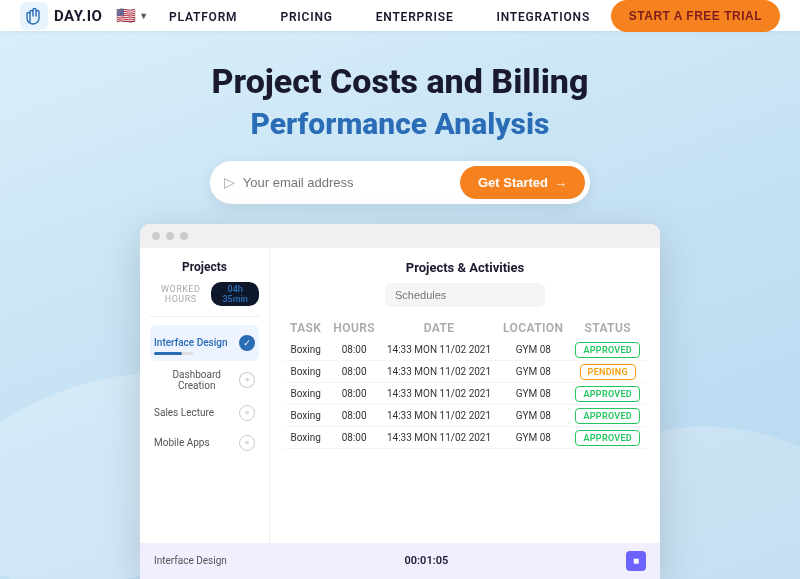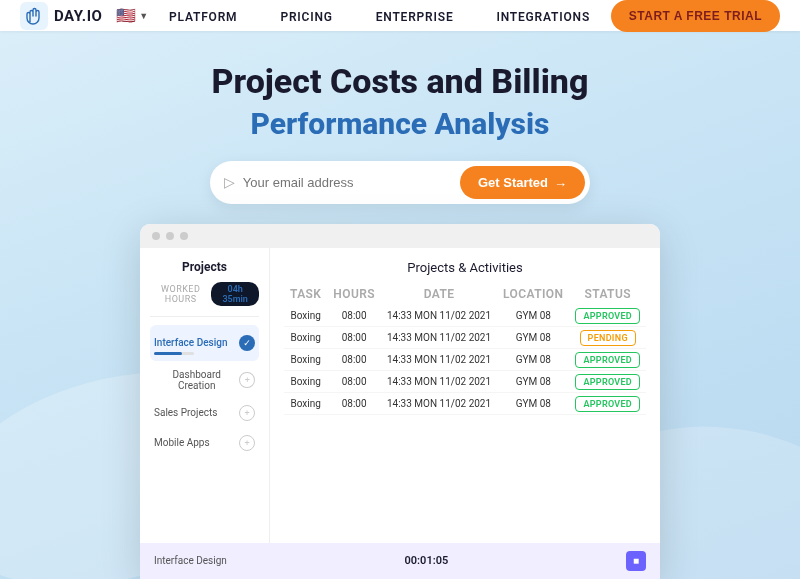--- a/index.html
+++ b/index.html
@@ -276,21 +276,21 @@
     }
 
     
     .main-area {
       flex: 1;
       padding: 12px 14px;
       overflow: hidden;
     }
     .main-title {
       font-size: 13px;
-      font-weight: 400;
+      font-weight: 700;
       color: #1a1a2e;
       margin-bottom: 8px;
     }
     .main-search {
       background: #f5f5f5;
       border: none;
       border-radius: 6px;
       padding: 6px 10px;
       font-size: 11px;
       color: #aaa;
@@ -433,32 +433,33 @@
             </div>
             <div class="sidebar-item-icon">✓</div>
           </div>
 
           <div class="sidebar-item">
             <span class="sidebar-item-label inactive">Dashboard Creation</span>
             <div class="sidebar-item-icon outline">+</div>
           </div>
 
           <div class="sidebar-item">
-            <span class="sidebar-item-label inactive">Sales Projects</span>
+            <span class="sidebar-item-label inactive">Sales Lecture</span>
             <div class="sidebar-item-icon outline">+</div>
           </div>
 
           <div class="sidebar-item">
             <span class="sidebar-item-label inactive">Mobile Apps</span>
             <div class="sidebar-item-icon outline">+</div>
           </div>
         </aside>
 
         <main class="main-area">
           <div class="main-title">Projects &amp; Activities</div>
+          <input class="main-search" type="text" placeholder="Schedules" style="">
 
           <table class="data-table">
             <thead>
               <tr>
                 <th>TASK</th>
                 <th>HOURS</th>
                 <th>DATE</th>
                 <th>LOCATION</th>
                 <th>STATUS</th>
               </tr>

